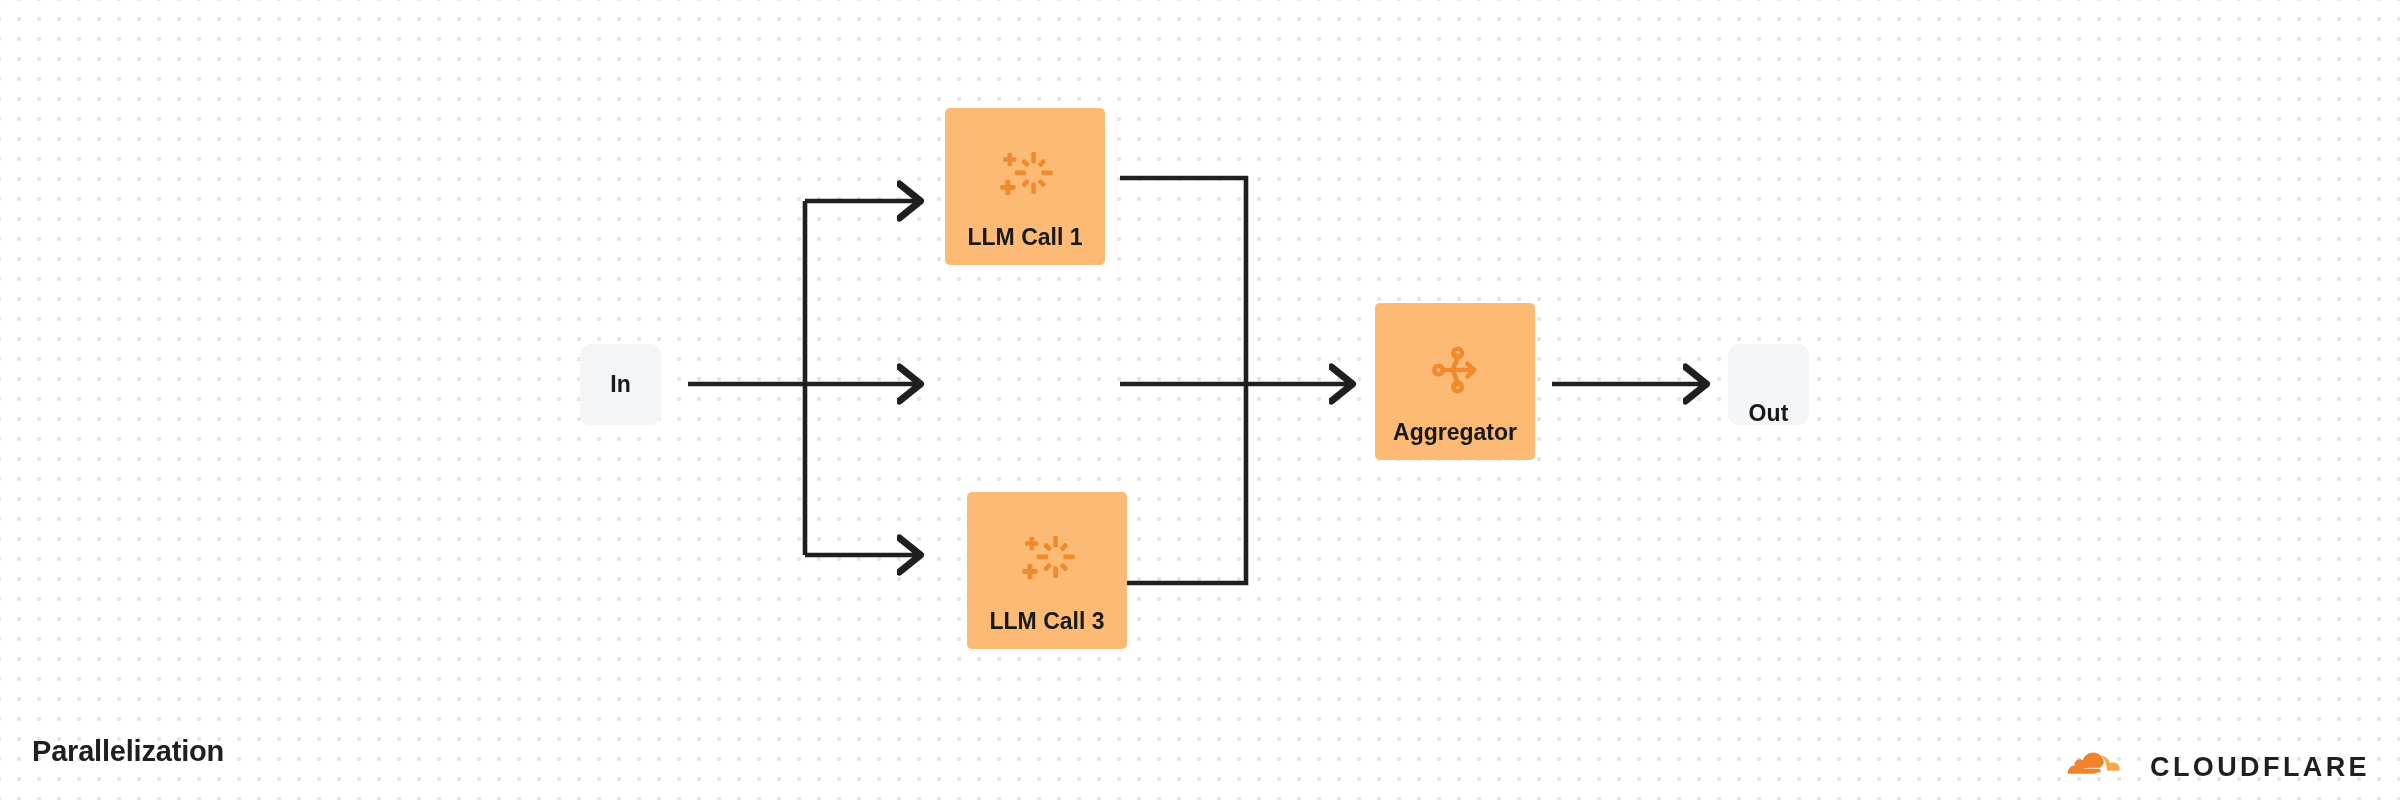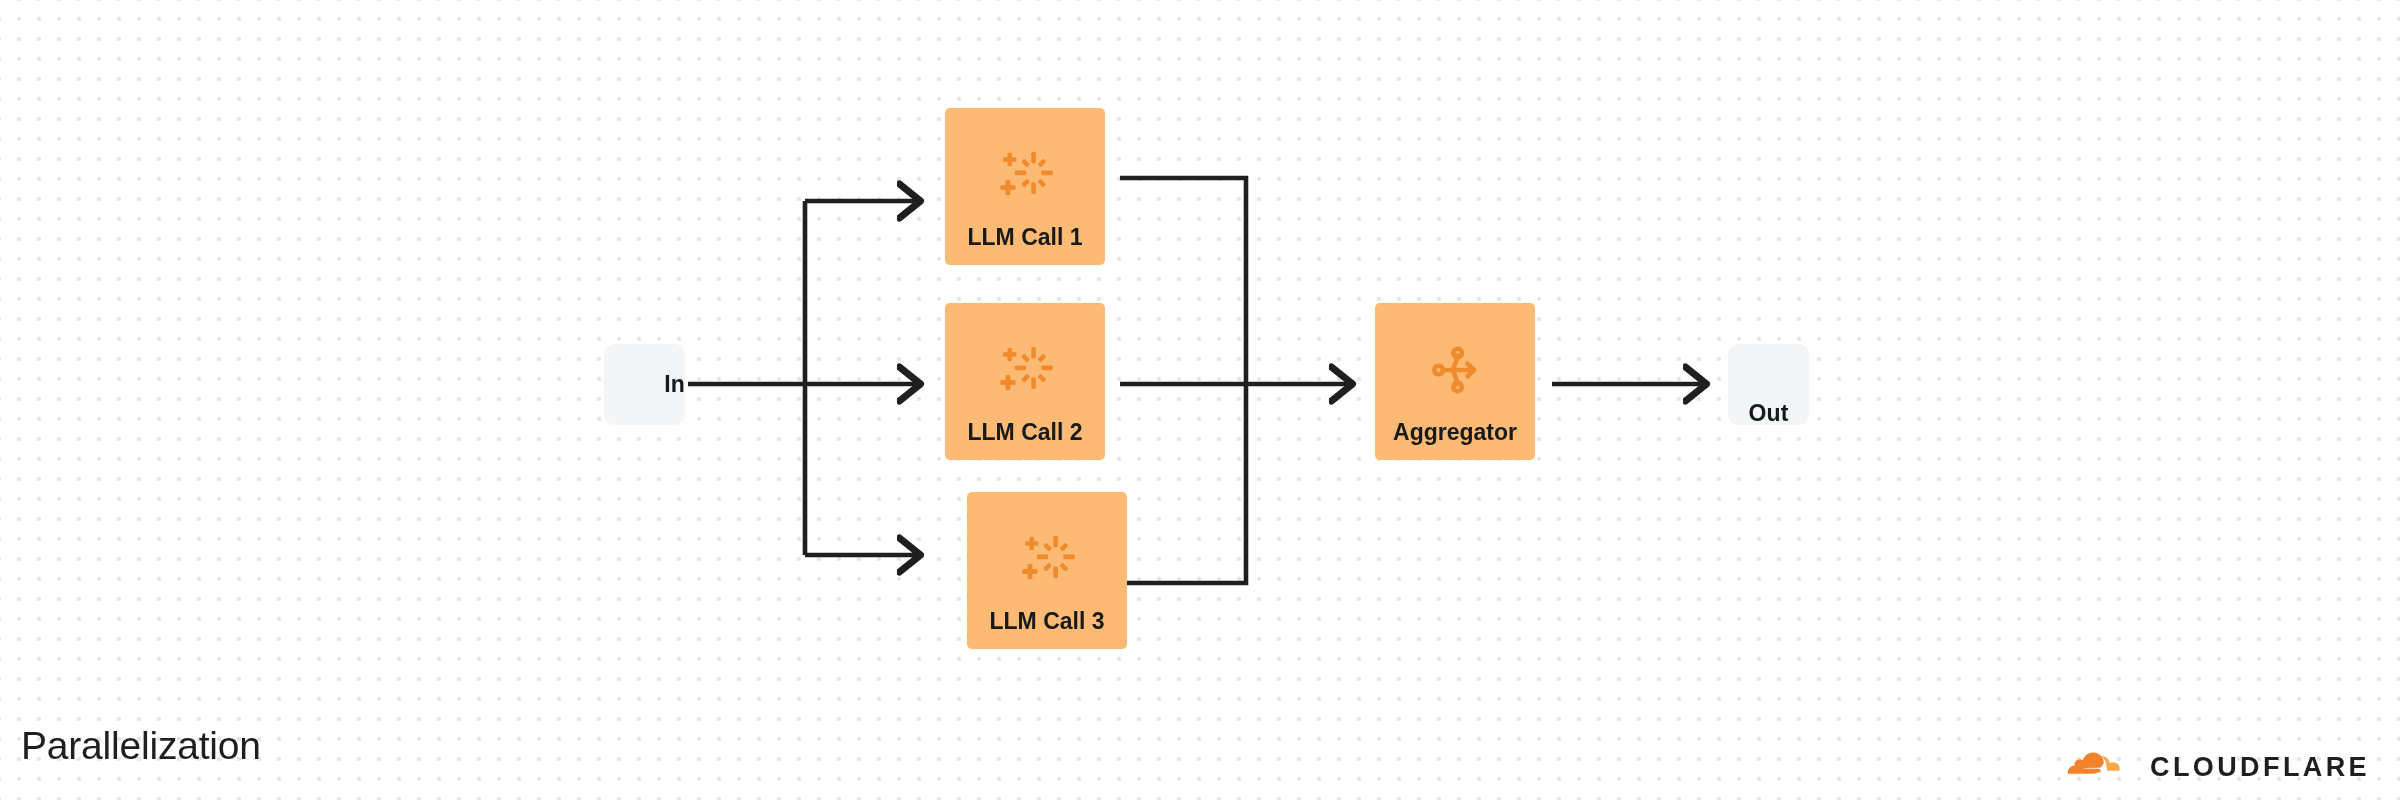--- a/index.html
+++ b/index.html
@@ -77,24 +77,24 @@
     font-weight: 700;
     color: #17191b;
     line-height: 1;
     margin-top: 22px;
     white-space: nowrap;
   }
 
   
   #footer-title {
     position: absolute;
-    left: 21px;
+    left: 32px;
     bottom: 32px;
-    font-size: 39px;
-    font-weight: 400;
+    font-size: 29px;
+    font-weight: 700;
     color: #1d1f20;
     letter-spacing: -0.2px;
   }
 
   #brand {
     position: absolute;
     right: 30px;
     bottom: 16px;
     display: flex;
     align-items: center;
@@ -142,21 +142,21 @@
       <path d="M 1120 384 L 1246 384"></path>
 
       <path d="M 1120 583 L 1246 583 L 1246 384"></path>
 
       <path d="M 1246 384 L 1348 384" marker-end="url(#arrowhead)"></path>
 
       <path d="M 1552 384 L 1702 384" marker-end="url(#arrowhead)"></path>
     </g>
   </svg>
 
-  <div class="node node-io" style="left:604px; top:344px; width:81px; height:81px;align-items:flex-end;">
+  <div class="node node-io" style="left:580px; top:344px; width:81px; height:81px;">
     <span class="node-label">In</span>
   </div>
 
   <div class="node node-task" style="left:945px; top:108px; width:160px; height:157px;">
     <span class="node-icon">
       <svg viewBox="0 0 58 58" width="58" height="58" xmlns="http://www.w3.org/2000/svg">
         <g fill="#ef8b2c">
 
           <rect x="35.3" y="6.0" width="4.6" height="11.5" rx="1.4"></rect>
           <rect x="43.6" y="13.0" width="4.6" height="8.2" rx="1.4" transform="rotate(45 45.9 17.1)"></rect>
@@ -171,41 +171,20 @@
           <rect x="11.5" y="6.8" width="4.5" height="13.4" rx="1.3"></rect>
 
           <rect x="4.3" y="39.0" width="15.2" height="5.0" rx="1.4"></rect>
           <rect x="9.4" y="34.0" width="5.0" height="15.2" rx="1.4"></rect>
         </g>
       </svg>
     </span>
     <span class="node-label">LLM Call 1</span>
   </div>
 
-  <div class="node node-task" style="left:945px; top:303px; width:160px; height:157px;">
-    <span class="node-icon">
-      <svg viewBox="0 0 58 58" width="58" height="58" xmlns="http://www.w3.org/2000/svg">
-        <g fill="#ef8b2c">
-          <rect x="35.3" y="6.0" width="4.6" height="11.5" rx="1.4"></rect>
-          <rect x="43.6" y="13.0" width="4.6" height="8.2" rx="1.4" transform="rotate(45 45.9 17.1)"></rect>
-          <rect x="45.3" y="24.6" width="11.5" height="4.6" rx="1.4"></rect>
-          <rect x="43.6" y="33.0" width="4.6" height="8.2" rx="1.4" transform="rotate(-45 45.9 37.1)"></rect>
-          <rect x="35.3" y="36.5" width="4.6" height="11.5" rx="1.4"></rect>
-          <rect x="27.3" y="33.0" width="4.6" height="8.2" rx="1.4" transform="rotate(45 29.6 37.1)"></rect>
-          <rect x="18.7" y="24.6" width="11.5" height="4.6" rx="1.4"></rect>
-          <rect x="27.3" y="13.0" width="4.6" height="8.2" rx="1.4" transform="rotate(-45 29.6 17.1)"></rect>
-          <rect x="7.0" y="11.2" width="13.4" height="4.5" rx="1.3"></rect>
-          <rect x="11.5" y="6.8" width="4.5" height="13.4" rx="1.3"></rect>
-          <rect x="4.3" y="39.0" width="15.2" height="5.0" rx="1.4"></rect>
-          <rect x="9.4" y="34.0" width="5.0" height="15.2" rx="1.4"></rect>
-        </g>
-      </svg>
-    </span>
-    <span class="node-label">LLM Call 2</span>
-  </div>
 
   <div class="node node-task" style="left:945px; top:492px; width:160px; height:157px;margin-left:22px;">
     <span class="node-icon">
       <svg viewBox="0 0 58 58" width="58" height="58" xmlns="http://www.w3.org/2000/svg">
         <g fill="#ef8b2c">
           <rect x="35.3" y="6.0" width="4.6" height="11.5" rx="1.4"></rect>
           <rect x="43.6" y="13.0" width="4.6" height="8.2" rx="1.4" transform="rotate(45 45.9 17.1)"></rect>
           <rect x="45.3" y="24.6" width="11.5" height="4.6" rx="1.4"></rect>
           <rect x="43.6" y="33.0" width="4.6" height="8.2" rx="1.4" transform="rotate(-45 45.9 37.1)"></rect>
           <rect x="35.3" y="36.5" width="4.6" height="11.5" rx="1.4"></rect>

